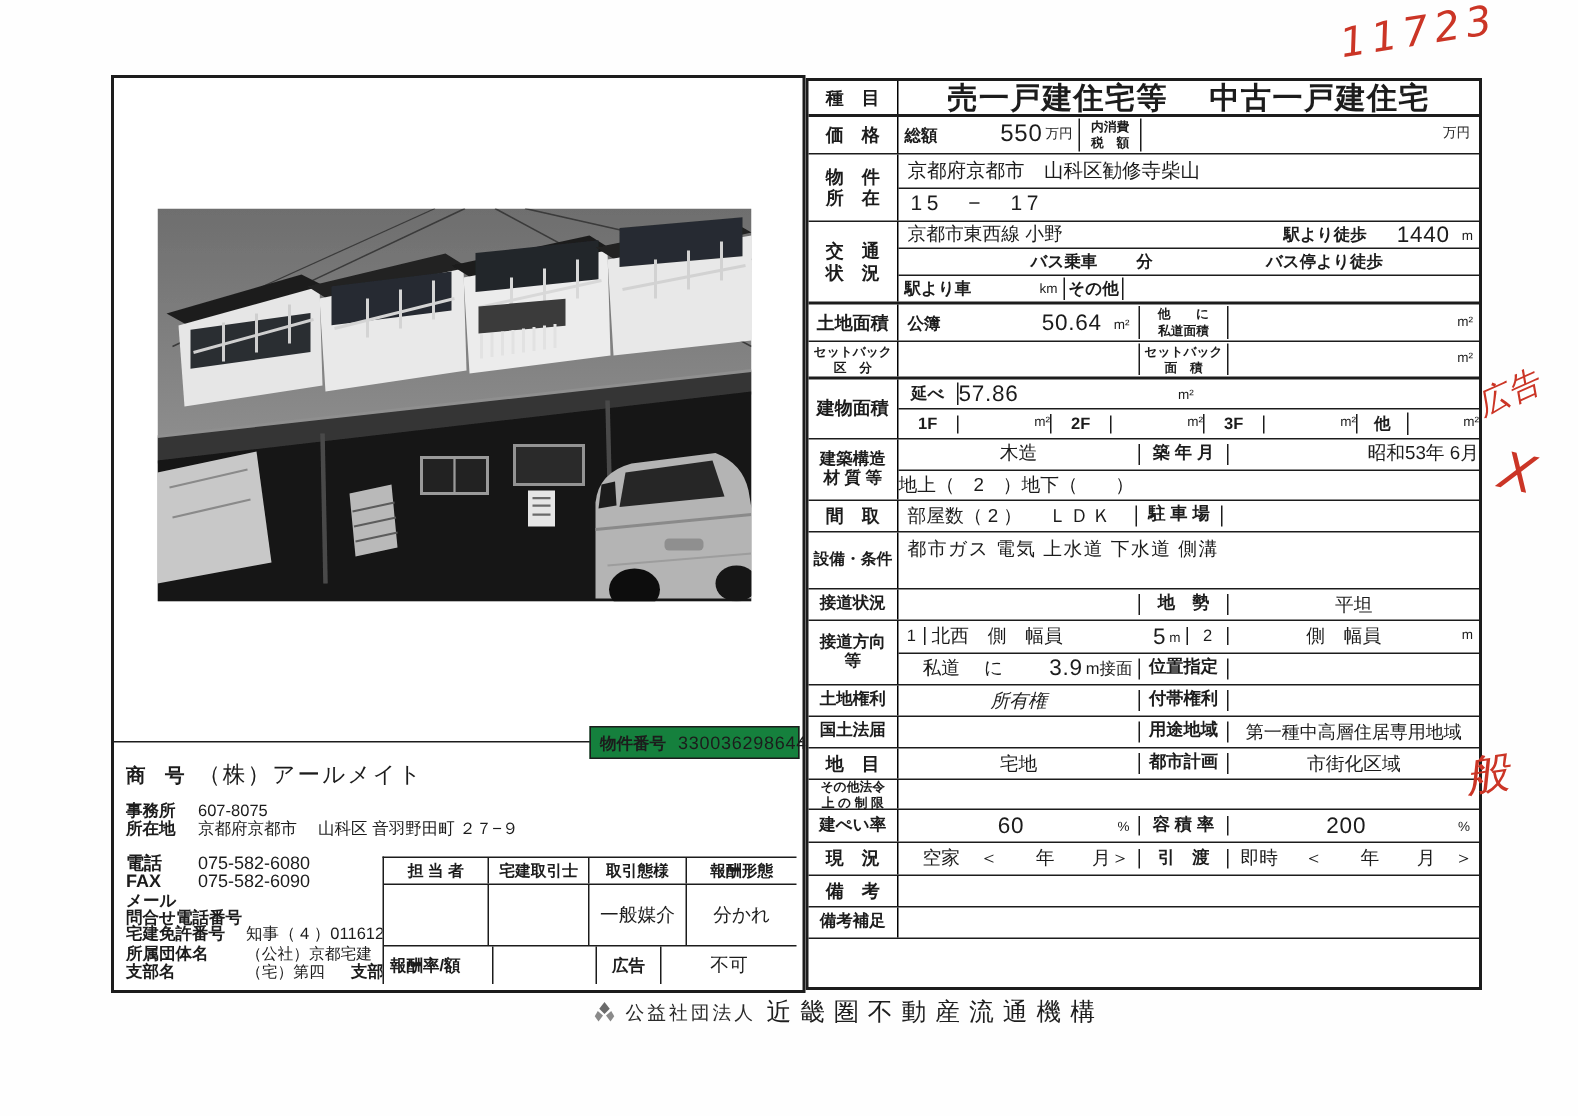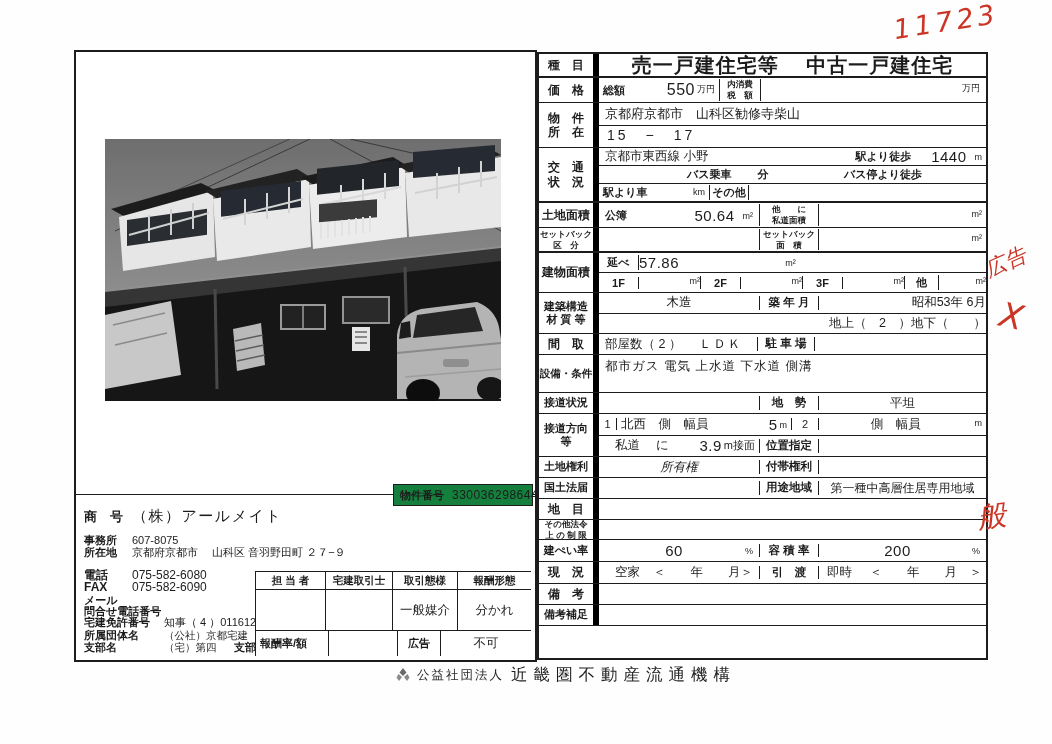--- a/index.html
+++ b/index.html
@@ -20,21 +20,21 @@
          border-top:1.5px solid #1c1c1c;box-sizing:border-box;display:flex;flex-direction:column;background:#fff;}
   .arow{display:flex;border-bottom:1px solid #1c1c1c;}
   .arow:last-child{border-bottom:none;}
   .acell{border-right:1px solid #1c1c1c;display:flex;align-items:center;justify-content:center;box-sizing:border-box;}
   .acell:last-child{border-right:none;}
   
   .rtbl{position:absolute;left:537px;top:52px;width:451px;height:608px;border:2px solid #1c1c1c;
         box-sizing:border-box;display:flex;flex-direction:column;background:#fff;}
   .g{display:flex;border-bottom:1.5px solid #1c1c1c;box-sizing:border-box;flex-shrink:0;}
   .g.last{border-bottom:none;flex:1;}
-  .lab{width:60px;flex-shrink:0;border-right:6px solid #000000;display:flex;flex-direction:column;
+  .lab{width:60px;flex-shrink:0;border-right:1px solid #000000;display:flex;flex-direction:column;
        align-items:center;justify-content:center;font-weight:bold;font-size:12px;line-height:1.2;box-sizing:border-box;}
   .lab.sm{font-size:8.5px;line-height:1.25;}
   .cnt{flex:1;display:flex;flex-direction:column;min-width:0;}
   .sub{display:flex;align-items:center;flex:1;min-width:0;}
   .sub.bt{border-top:1px solid #1c1c1c;}
   .c{display:flex;align-items:center;box-sizing:border-box;min-width:0;white-space:nowrap;}
   .bR{border-right:1px solid #1c1c1c;}
   .bL{border-left:1px solid #1c1c1c;}
   .rlab{width:60px;flex-shrink:0;display:flex;flex-direction:column;align-items:center;justify-content:center;
         font-weight:bold;font-size:11.5px;line-height:1.2;box-sizing:border-box;}
@@ -383,21 +383,21 @@
         <div class="sub">
           <div class="c" style="width:160px;justify-content:center;">
             <span class="v">木造</span>
             </div>
           <div class="rlab bL bR">築 年 月</div>
           <div class="c fill" style="justify-content:flex-end;">
             <span class="v">昭和53年 6月</span>
             </div>
         </div>
         <div class="sub bt">
-          <div class="c fill" style="justify-content:flex-end;">
+          <div class="c fill" style="justify-content:flex-start;">
             <span class="v">地上（　2　）地下（　　）</span>
             </div>
         </div>
       </div>
     </div>
 
     <div class="g" style="height:21px;">
       <div class="lab">間　取</div>
       <div class="cnt">
           <div class="sub">
@@ -498,20 +498,31 @@
         <div class="rlab bL bR">用途地域</div>
         <div class="c fill" style="justify-content:center;">
           <span class="v" style="font-size:12px;">第一種中高層住居専用地域</span>
             </div>
       </div>
         </div>
     </div>
 
     <div class="g" style="height:21px;">
       <div class="lab">地　目</div>
+      <div class="cnt">
+          <div class="sub">
+        <div class="c" style="width:160px;justify-content:center;">
+          <span class="v">宅地</span>
+            </div>
+        <div class="rlab bL bR">都市計画</div>
+        <div class="c fill" style="justify-content:center;">
+          <span class="v">市街化区域</span>
+            </div>
+      </div>
+        </div>
     </div>
 
     <div class="g" style="height:20px;">
       <div class="lab sm">
         <span>その他法令</span>
         <span>上 の 制 限</span>
       </div>
       <div class="cnt">
           <div class="sub">
         <div class="c bR" style="width:52px;"></div>

